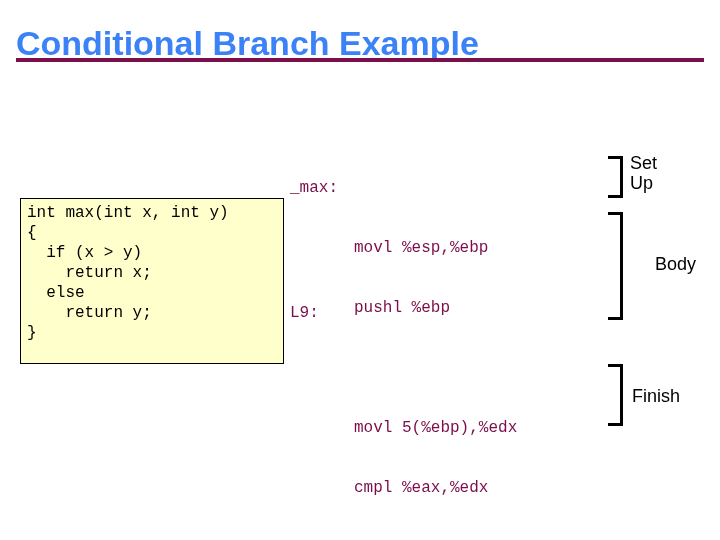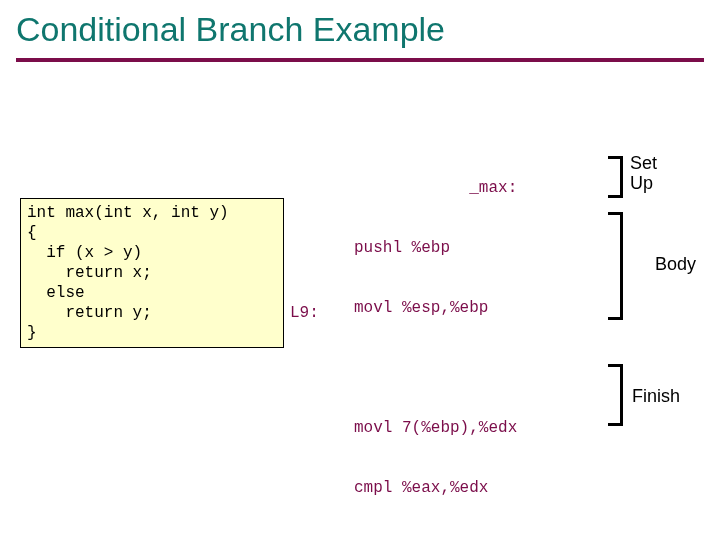--- a/index.html
+++ b/index.html
@@ -12,61 +12,60 @@
     position: relative;
     overflow: hidden;
   }
   .slide {
     width: 720px;
     height: 540px;
     position: relative;
   }
   .title {
     position: absolute;
-    top: 10px;
+    top: 24px;
     left: 16px;
     font-size: 34px;
-    font-weight: normal;
-    color: #0f766e;
+    font-weight: bold;
+    color: #3b82f6;
   }
   .title-underline {
     position: absolute;
     top: 58px;
     left: 16px;
     width: 688px;
     height: 4px;
     background: #7b0d4a;
   }
   .code-box {
     position: absolute;
     top: 198px;
     left: 20px;
     width: 250px;
     border: 1px solid #000;
     background: #ffffcc;
-    padding: 4px 6px 4px 6px;
+    padding: 4px 6px 20px 6px;
     font-family: "Courier New", monospace;
     font-size: 16px;
     line-height: 1.25;
     white-space: pre;
     color: #000;
   }
   .asm-area {
     position: absolute;
     top: 138px;
     left: 290px;
     font-family: "Courier New", monospace;
     font-size: 16px;
     line-height: 1.25;
     color: #7b0d4a;
     white-space: pre;
   }
   .asm-label {
     display: block;
-    text-align: right;
   }
   .asm-inst {
     display: block;
     padding-left: 64px;
   }
   .asm-l9-pos {
     position: absolute;
     left: 290px;
     top: 304px;
     font-family: "Courier New", monospace;
@@ -115,24 +114,24 @@
   <div class="code-box">int max(int x, int y)
 {
   if (x &gt; y)
     return x;
   else
     return y;
 }</div>
 
   <div class="asm-area">
     <span class="asm-label">_max:</span>
+    <span class="asm-inst">movl %esp,%ebp</span>
     <span class="asm-inst">pushl %ebp</span>
-    <span class="asm-inst">movl %esp,%ebp</span>
     <span class="asm-inst"> </span>
-    <span class="asm-inst">movl 7(%ebp),%edx</span>
+    <span class="asm-inst">movl 5(%ebp),%edx</span>
     <span class="asm-inst">cmpl %eax,%edx</span>
     
     
     
     
     
     
     
   </div>
 

